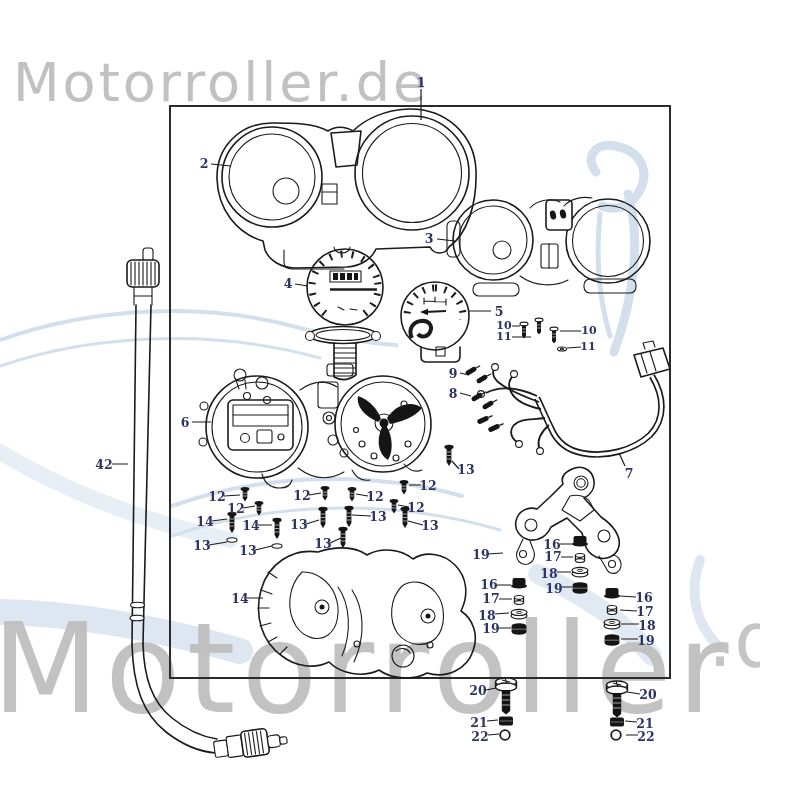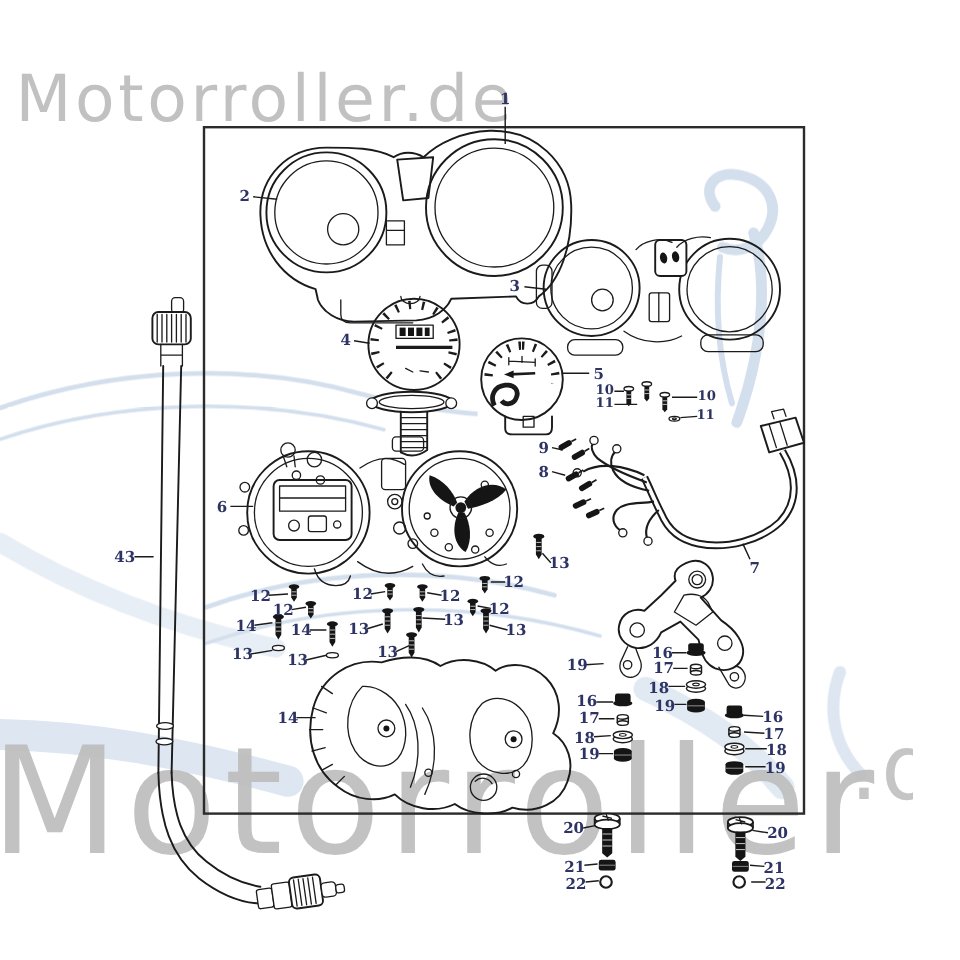--- a/index.html
+++ b/index.html
@@ -389,16 +389,16 @@
       <span class="callout" style="left: 644px; top: 553px; color: rgb(45, 52, 100);">16</span>
       <span class="callout" style="left: 645px; top: 567px; color: rgb(45, 52, 100);">17</span>
       <span class="callout" style="left: 647px; top: 581px; color: rgb(45, 52, 100);">18</span>
       <span class="callout" style="left: 646px; top: 596px; color: rgb(45, 52, 100);">19</span>
       <span class="callout" style="left: 478px; top: 646px; color: rgb(45, 52, 100);">20</span>
       <span class="callout" style="left: 479px; top: 678px; color: rgb(45, 52, 100);">21</span>
       <span class="callout" style="left: 480px; top: 692px; color: rgb(45, 52, 100);">22</span>
       <span class="callout" style="left: 648px; top: 650px; color: rgb(45, 52, 100);">20</span>
       <span class="callout" style="left: 645px; top: 679px; color: rgb(45, 52, 100);">21</span>
       <span class="callout" style="left: 646px; top: 692px; color: rgb(45, 52, 100);">22</span>
-      <span class="callout" style="left: 104px; top: 420px; color: rgb(45, 52, 100);">43</span>
+      <span class="callout" style="left: 104px; top: 420px; color: rgb(45, 52, 100);">42</span>
     </div>
 
 </div>
 
 </body></html>

